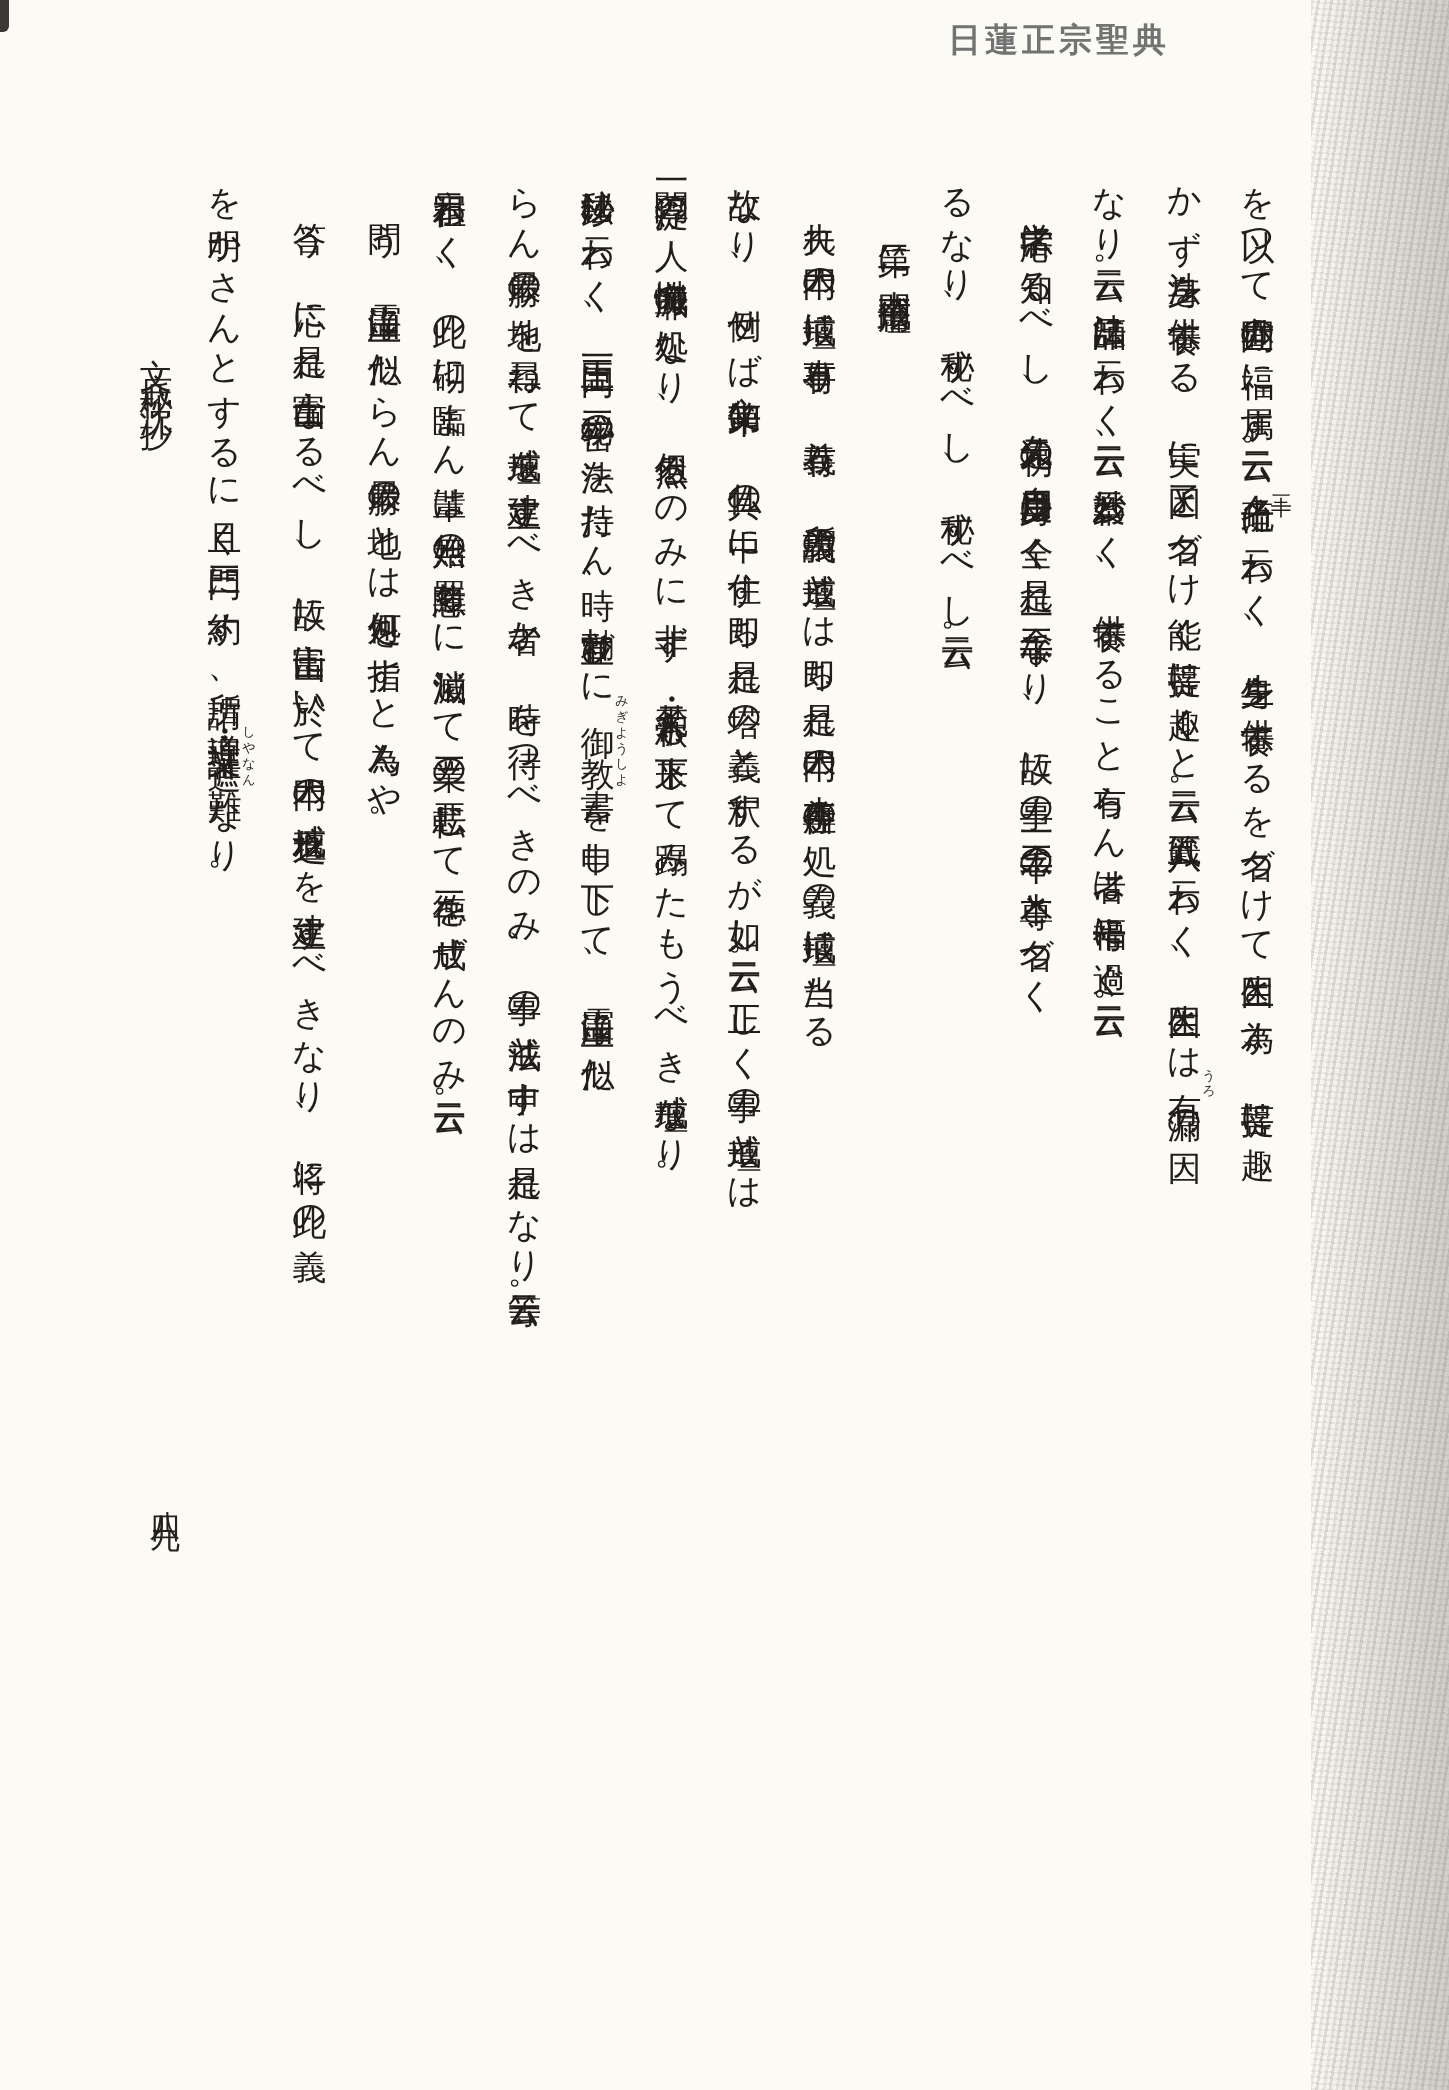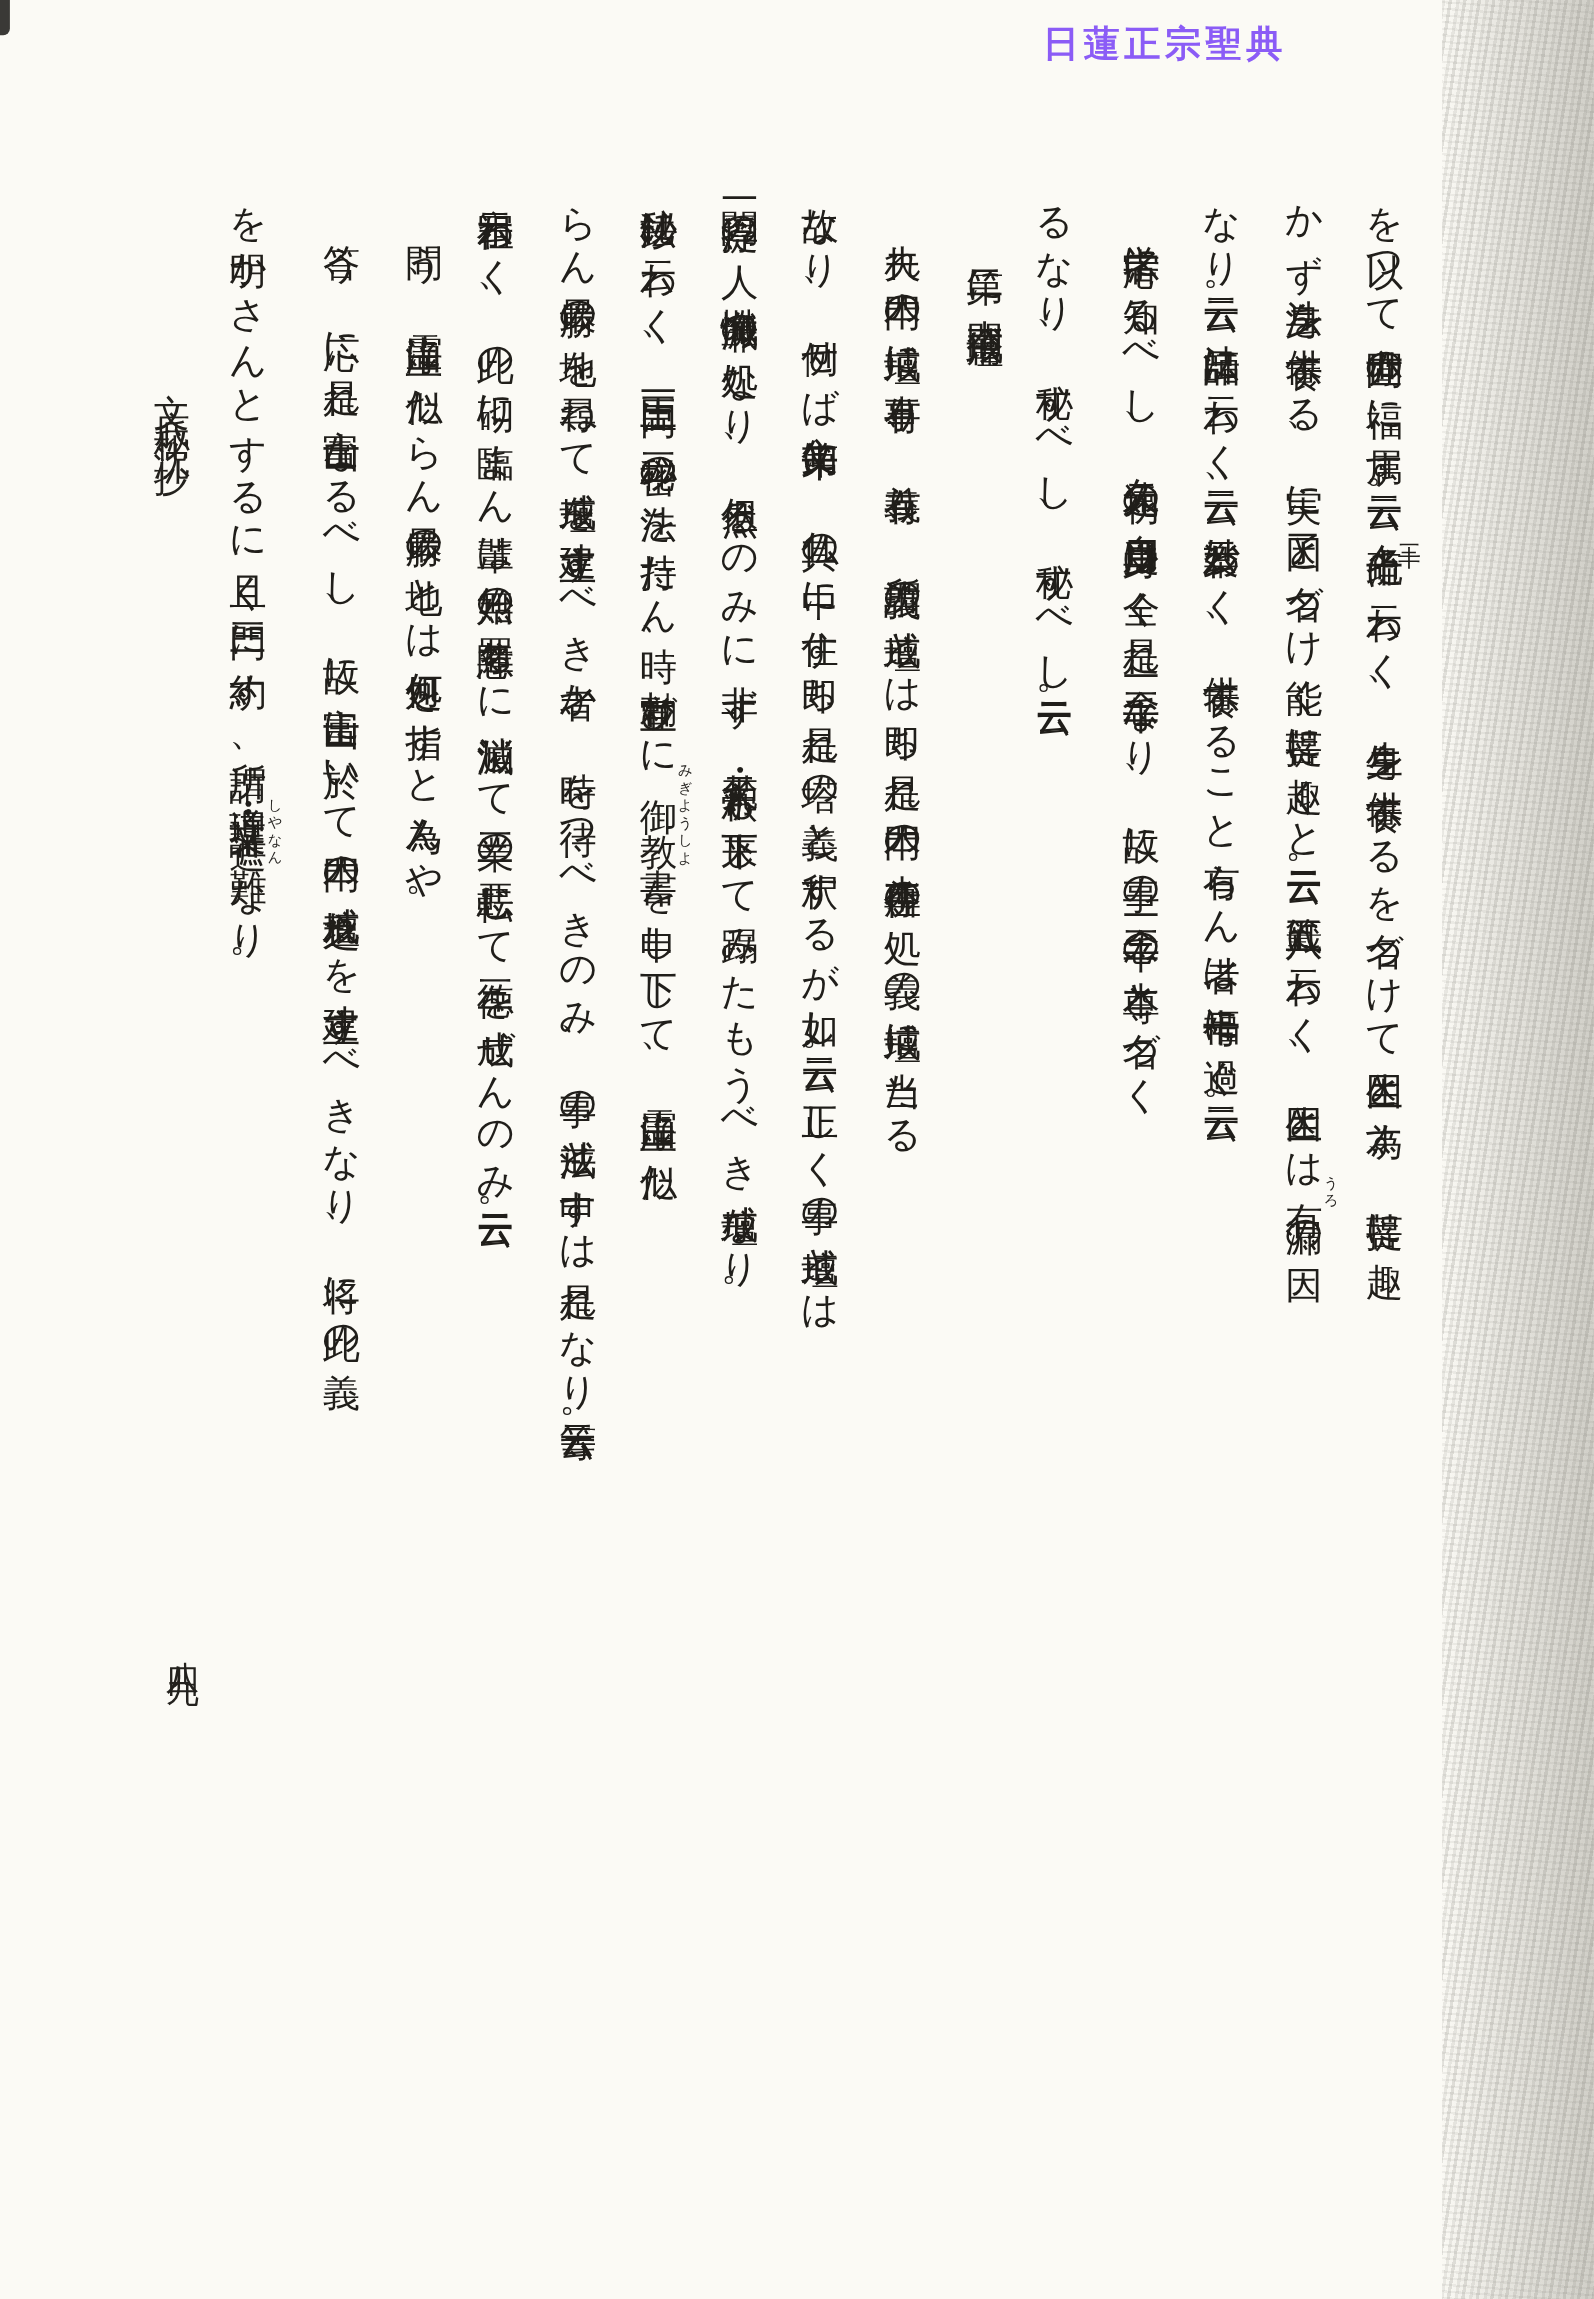--- a/index.html
+++ b/index.html
@@ -7,21 +7,21 @@
     position:relative;
     width:1449px;height:2090px;
     background:#fbfaf5;
     overflow:hidden;
     font-family:"DejaVu Serif","Liberation Serif",serif;
   }
   .header-title{
     position:absolute;left:948px;top:18px;
     font-family:"DejaVu Sans","Liberation Sans",sans-serif;
     font-weight:bold;font-size:33px;letter-spacing:4px;
-    color:#8b5cf6;white-space:nowrap;
+    color:#737373;white-space:nowrap;
   }
   #columns .col{
     position:absolute;
     writing-mode:vertical-rl;
     text-orientation:mixed;
     font-size:34px;
     letter-spacing:2.5px;
     line-height:38px;
     color:#201e1a;
     white-space:nowrap;

